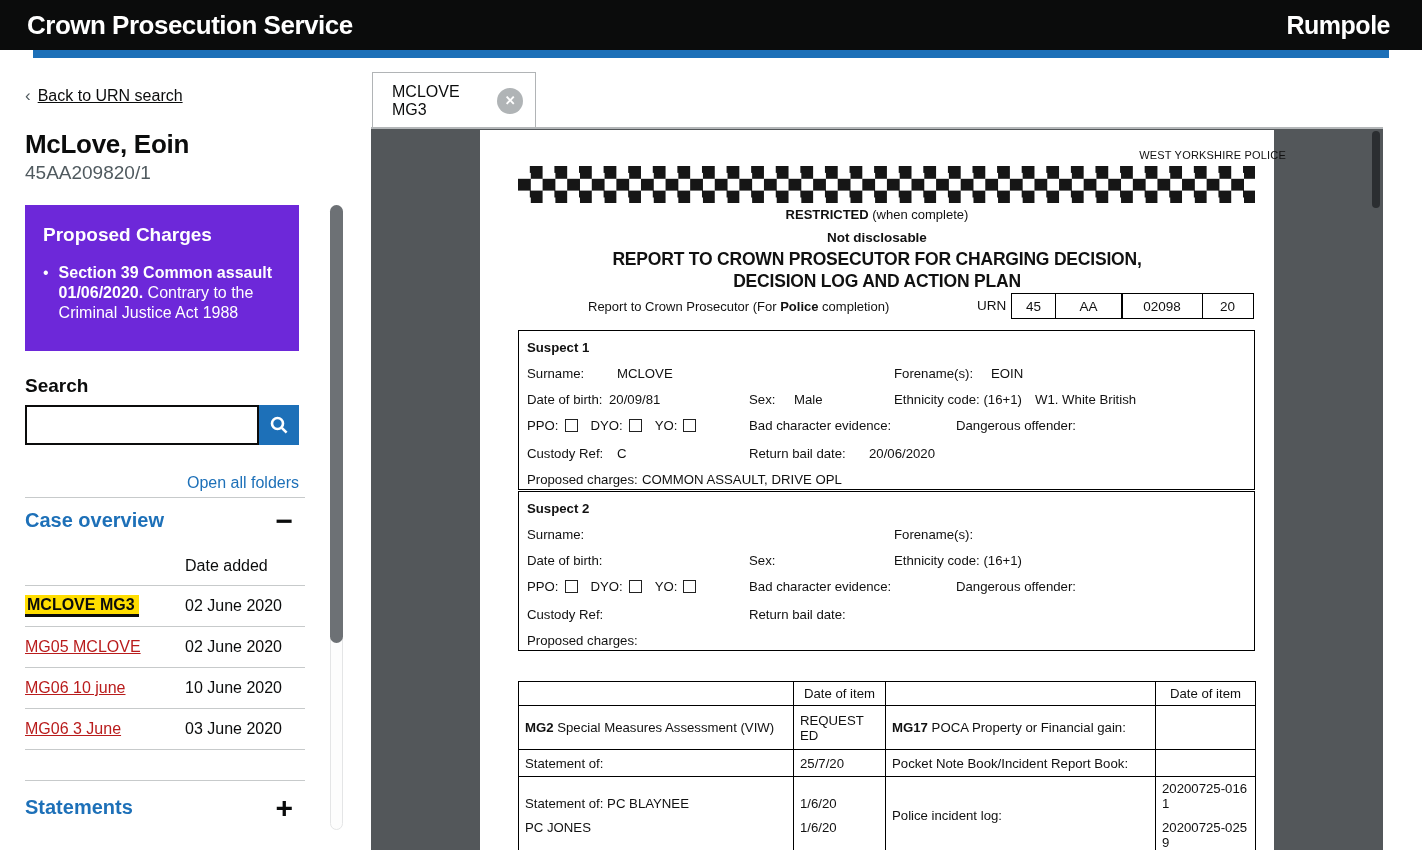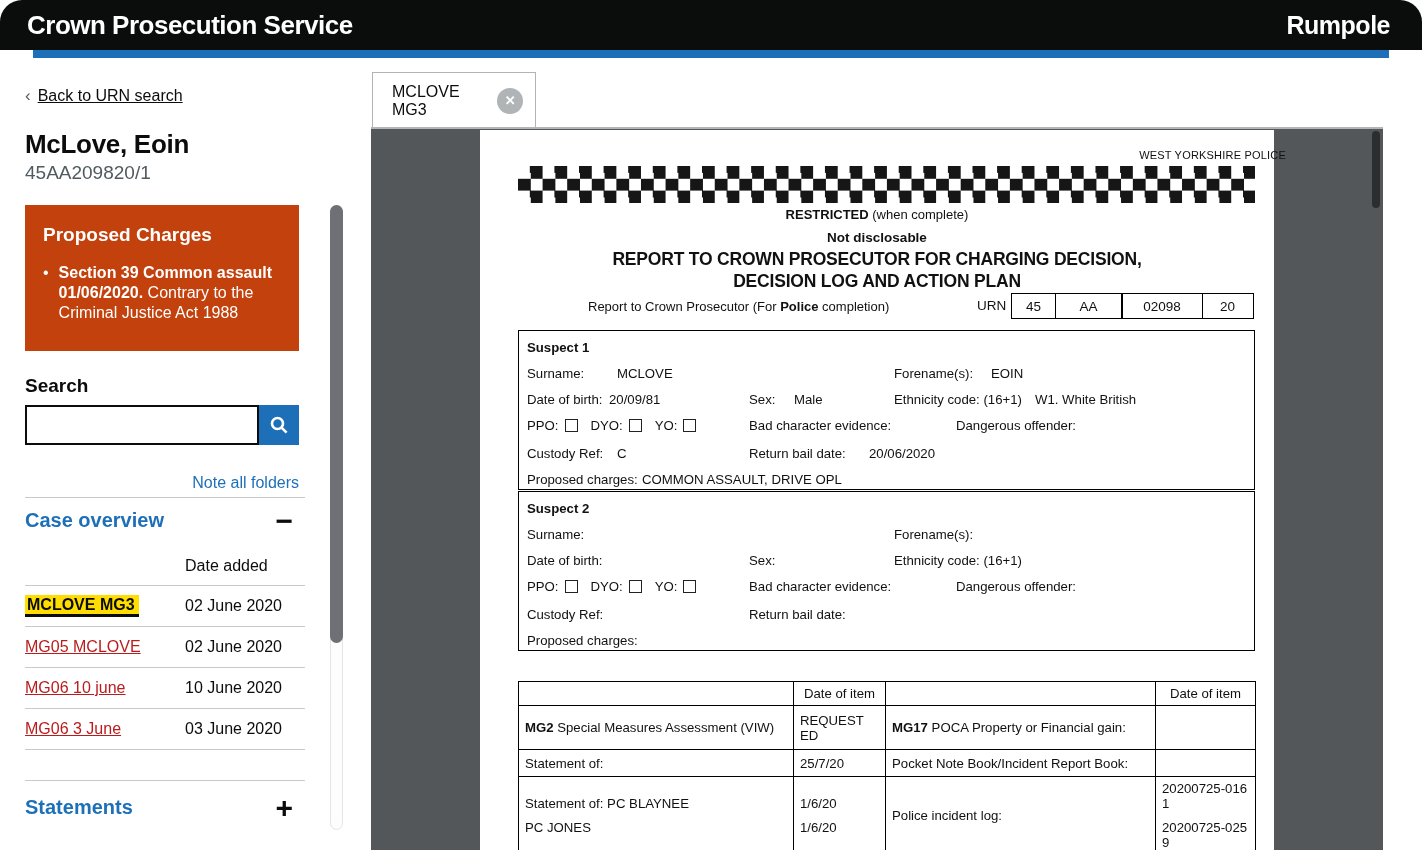--- a/index.html
+++ b/index.html
@@ -1,39 +1,39 @@
 <!DOCTYPE html>
 <html><head>
 <meta charset="utf-8">
 <style>
   * { margin:0; padding:0; box-sizing:border-box; }
   html,body { background:#fff; }
   .app {
     position:relative; width:1422px; height:850px; overflow:hidden;
-    font-family:"Liberation Sans", sans-serif; color:#0b0c0c; background:#fff;border-radius:22px;
+    font-family:"Liberation Sans", sans-serif; color:#0b0c0c; background:#fff;
   }
   
   .top-bar {
     position:absolute; left:0; top:0; width:1422px; height:50px; background:#0b0c0c;
     display:flex; align-items:center; justify-content:space-between; padding:0 32px 0 27px;
   }
   .top-bar .app-title { color:#fff; font-size:26px; font-weight:bold; letter-spacing:-0.5px; }
   .top-bar .brand { color:#fff; font-size:25px; font-weight:bold; letter-spacing:-0.5px; }
   .blue-bar { position:absolute; left:33px; top:50px; width:1356px; height:8px; background:#1d70b8; }
 
   
   .sidebar { position:absolute; left:0; top:58px; width:371px; height:792px; background:#fff; }
   .back-link { position:absolute; left:25px; top:28px; font-size:16px; color:#0b0c0c; text-decoration:underline; cursor:pointer; }
   .back-link .chev { display:inline-block; text-decoration:none; margin-right:7px; color:#505a5f; font-size:17px; }
   .defendant-name { position:absolute; left:25px; top:71px; font-size:26px; font-weight:bold; letter-spacing:-0.3px; }
   .case-urn { position:absolute; left:25px; top:104px; font-size:19px; color:#505a5f; }
 
   .charges-box {
     position:absolute; left:25px; top:147px; width:274px; min-height:146px;
-    background:#c2410c; color:#fff; padding:19px 20px 18px 18px;
+    background:#6d28d9; color:#fff; padding:19px 20px 18px 18px;
   }
   .charges-box .charges-title { font-size:19px; font-weight:bold; margin-bottom:17px; }
   .charge-item { display:flex; font-size:16px; line-height:20px; }
   .charge-item .bullet { margin-right:10px; }
   .charge-item b { font-weight:bold; }
 
   .search-label { position:absolute; left:25px; top:317px; font-size:19px; font-weight:bold; }
   .search-row { position:absolute; left:25px; top:347px; display:flex; }
   .search-input { width:234px; height:40px; border:2px solid #0b0c0c; border-radius:0; font-size:16px; padding:0 8px; outline:none; }
   .search-btn { width:40px; height:40px; background:#1d70b8; border:none; display:flex; align-items:center; justify-content:center; cursor:pointer; }
@@ -158,21 +158,21 @@
     <div class="search-row">
       <input class="search-input" type="text" value="" style="">
       <button class="search-btn">
         <svg width="20" height="20" viewBox="0 0 20 20">
             <circle cx="8.5" cy="8.5" r="5.5" fill="none" stroke="#ffffff" stroke-width="2.6"></circle>
             <line x1="12.8" y1="12.8" x2="17.6" y2="17.6" stroke="#ffffff" stroke-width="2.6"></line>
           </svg>
       </button>
     </div>
 
-    <a class="open-folders">Note all folders</a>
+    <a class="open-folders">Open all folders</a>
     <div class="rule rule-1"></div>
 
     <div class="section-head head-case">
       <a class="section-title">Case overview</a>
       <span class="toggle">−</span>
     </div>
 
     <div class="date-added">Date added</div>
 
     <div class="case-rows">

